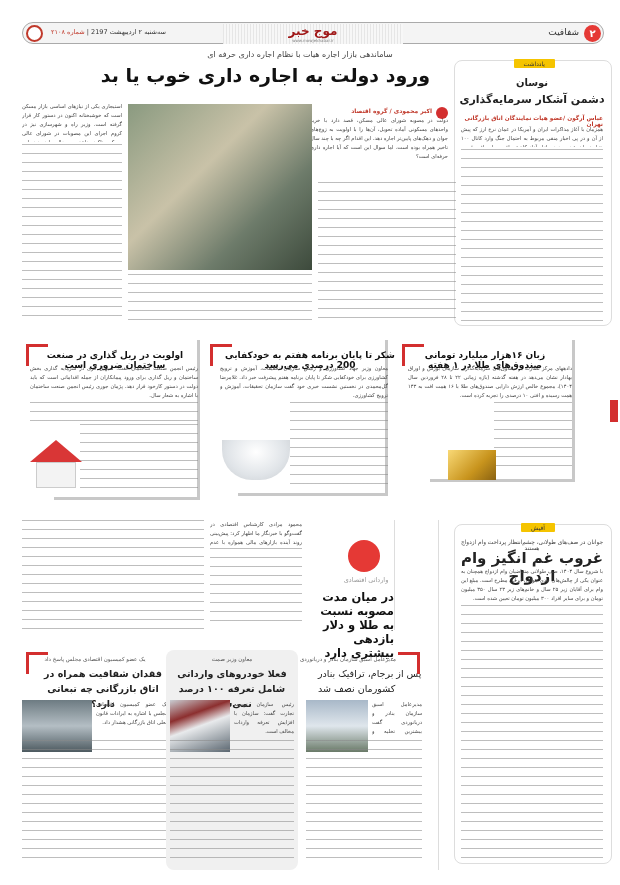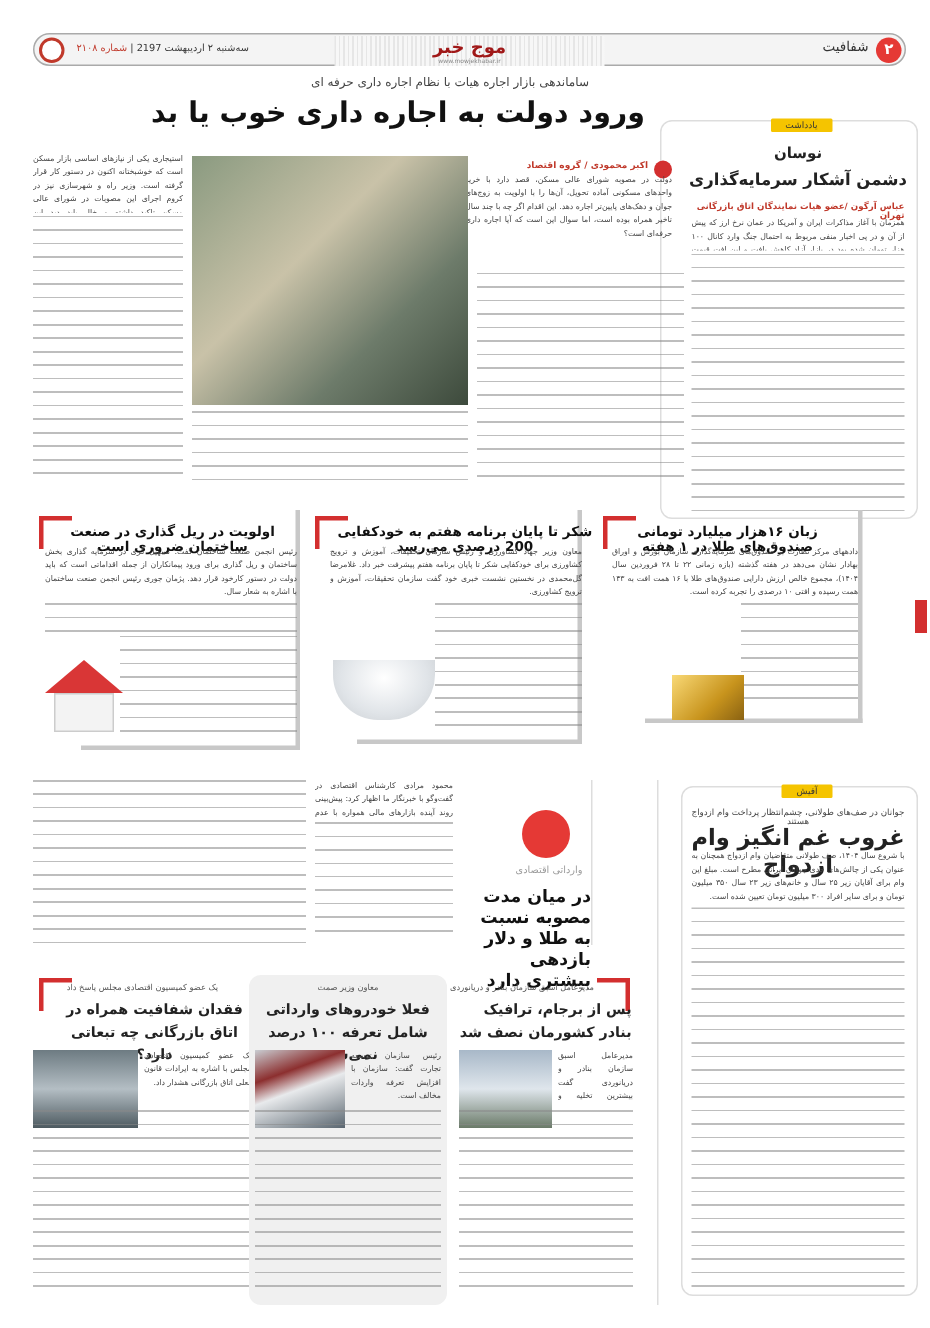--- a/index.html
+++ b/index.html
@@ -35,21 +35,21 @@
   <div class="abs pgnum">۲</div>
   <div class="abs section">شفافیت</div>
   <div class="abs logo">
     <div class="abs logo-text">موج خبر</div>
     <div class="abs logo-url">www.mowjekhabar.ir</div>
   </div>
   <div class="abs date"><span>سه‌شنبه ۲ اردیبهشت 2197</span> | <span class="num">شماره ۲۱۰۸</span></div>
   <div class="abs seal"></div>
 </div>
 
-<div class="abs card" style="right:8px;top:80px;width:172px;height:266px">
+<div class="abs card" style="right:8px;top:60px;width:158px;height:266px">
   <div class="abs yel" style="right:56px;top:-2px">یادداشت</div>
   <div class="abs subh" style="right:0;top:16px;width:158px">نوسان</div>
   <div class="abs subh" style="right:0;top:32px;width:158px;font-size:11px">دشمن آشکار سرمایه‌گذاری</div>
   <div class="abs" style="right:8px;top:54px;width:142px;font-size:5.8px;color:#c0392b;font-weight:bold">عباس آرگون /عضو هیات نمایندگان اتاق بازرگانی تهران</div>
   <div class="abs txt" style="right:8px;top:64px;width:142px;height:22px;overflow:hidden">همزمان با آغاز مذاکرات ایران و آمریکا در عمان نرخ ارز که پیش از آن و در پی اخبار منفی مربوط به احتمال جنگ وارد کانال ۱۰۰ هزار تومان شده بود در بازار آزاد کاهش یافت و این افت قیمت حالا بعد از برگزاری دور دوم مذاکرات در رم هم ادامه دارد.</div>
   <div class="abs lines" style="right:8px;top:88px;width:142px;height:172px"></div>
 </div>
 
 <div class="abs kicker" style="right:190px;top:50px;width:260px;text-align:center">ساماندهی بازار اجاره هیات با نظام اجاره داری حرفه ای</div>
 <div class="abs h1" style="right:190px;top:64px;width:330px;text-align:right">ورود دولت به اجاره داری خوب یا بد</div>
@@ -111,17 +111,17 @@
 
 <div class="abs grayrect" style="left:166px;top:650px;width:132px;height:220px"></div>
 <div class="abs" style="left:166px;top:656px;width:132px;font-size:5.5px;color:#555;text-align:center">معاون وزیر صمت</div>
 <div class="abs" style="left:170px;top:666px;width:124px;font-size:9.5px;line-height:15px;font-weight:bold;color:#222;text-align:center">فعلا خودروهای وارداتی شامل تعرفه ۱۰۰ درصد نمی‌شود</div>
 <div class="abs txt" style="left:234px;top:700px;width:60px;height:36px;overflow:hidden">رئیس سازمان توسعه تجارت گفت: سازمان با افزایش تعرفه واردات مخالف است.</div>
 <div class="abs photo" style="left:170px;top:700px;width:60px;height:52px;background:linear-gradient(160deg,#c9cdd2,#8c2f2f 30%,#e8eaec 50%,#5a6670)"></div>
 <div class="abs lines" style="left:170px;top:740px;width:124px;height:124px"></div>
 
 <div class="abs redmark-r" style="left:398px;top:652px"></div>
 <div class="abs" style="left:300px;top:656px;width:96px;font-size:5.5px;color:#555;text-align:center">مدیرعامل اسبق سازمان بنادر و دریانوردی</div>
-<div class="abs" style="left:301px;top:666px;width:120px;font-size:9.5px;line-height:15px;font-weight:bold;color:#222;text-align:right">پس از برجام، ترافیک بنادر کشورمان نصف شد</div>
+<div class="abs" style="left:318px;top:666px;width:120px;font-size:9.5px;line-height:15px;font-weight:normal;color:#222;text-align:left">پس از برجام، ترافیک بنادر کشورمان نصف شد</div>
 <div class="abs txt" style="left:372px;top:700px;width:50px;height:36px;overflow:hidden">مدیرعامل اسبق سازمان بنادر و دریانوردی گفت بیشترین تخلیه و بارگیری در بنادر کشورمان با ۶ میلیون TEU ظرفیت کانتینری داریم.</div>
 <div class="abs photo" style="left:306px;top:700px;width:62px;height:52px;background:linear-gradient(180deg,#a8b8c8,#dfe6ec 50%,#6a7a68)"></div>
 <div class="abs lines" style="left:306px;top:740px;width:116px;height:124px"></div>
 <div class="abs" style="left:438px;top:520px;width:1px;height:350px;background:#ddd"></div>
 
 </body></html>

